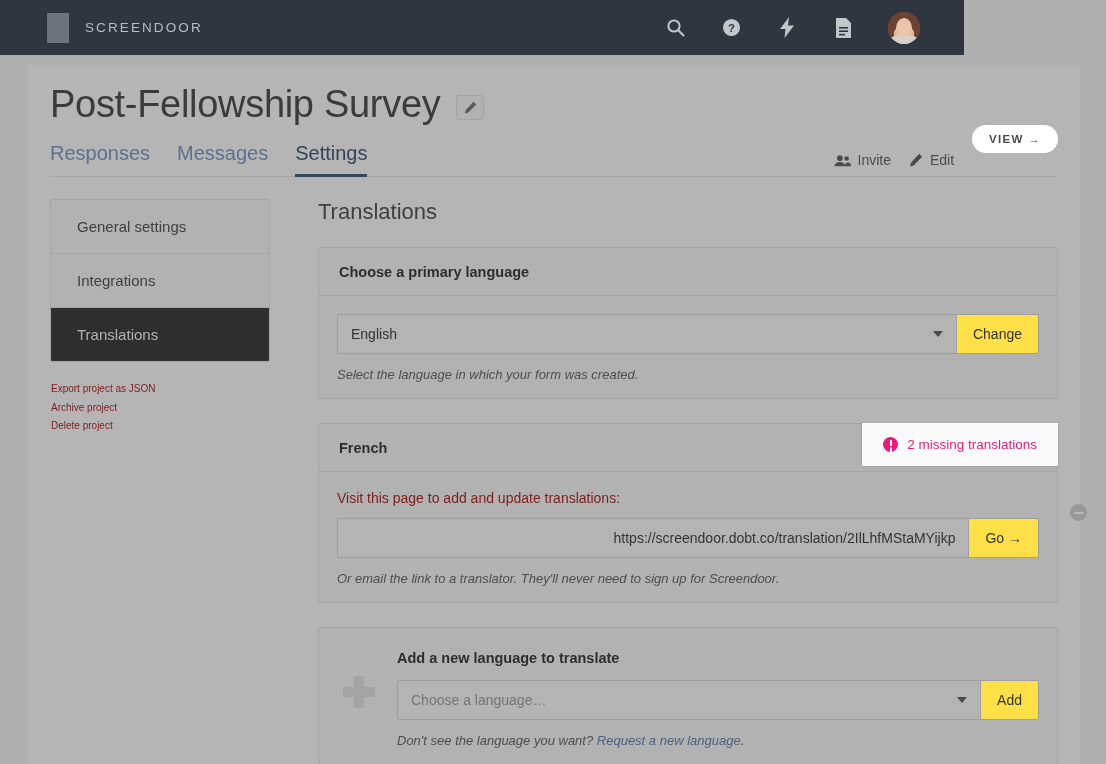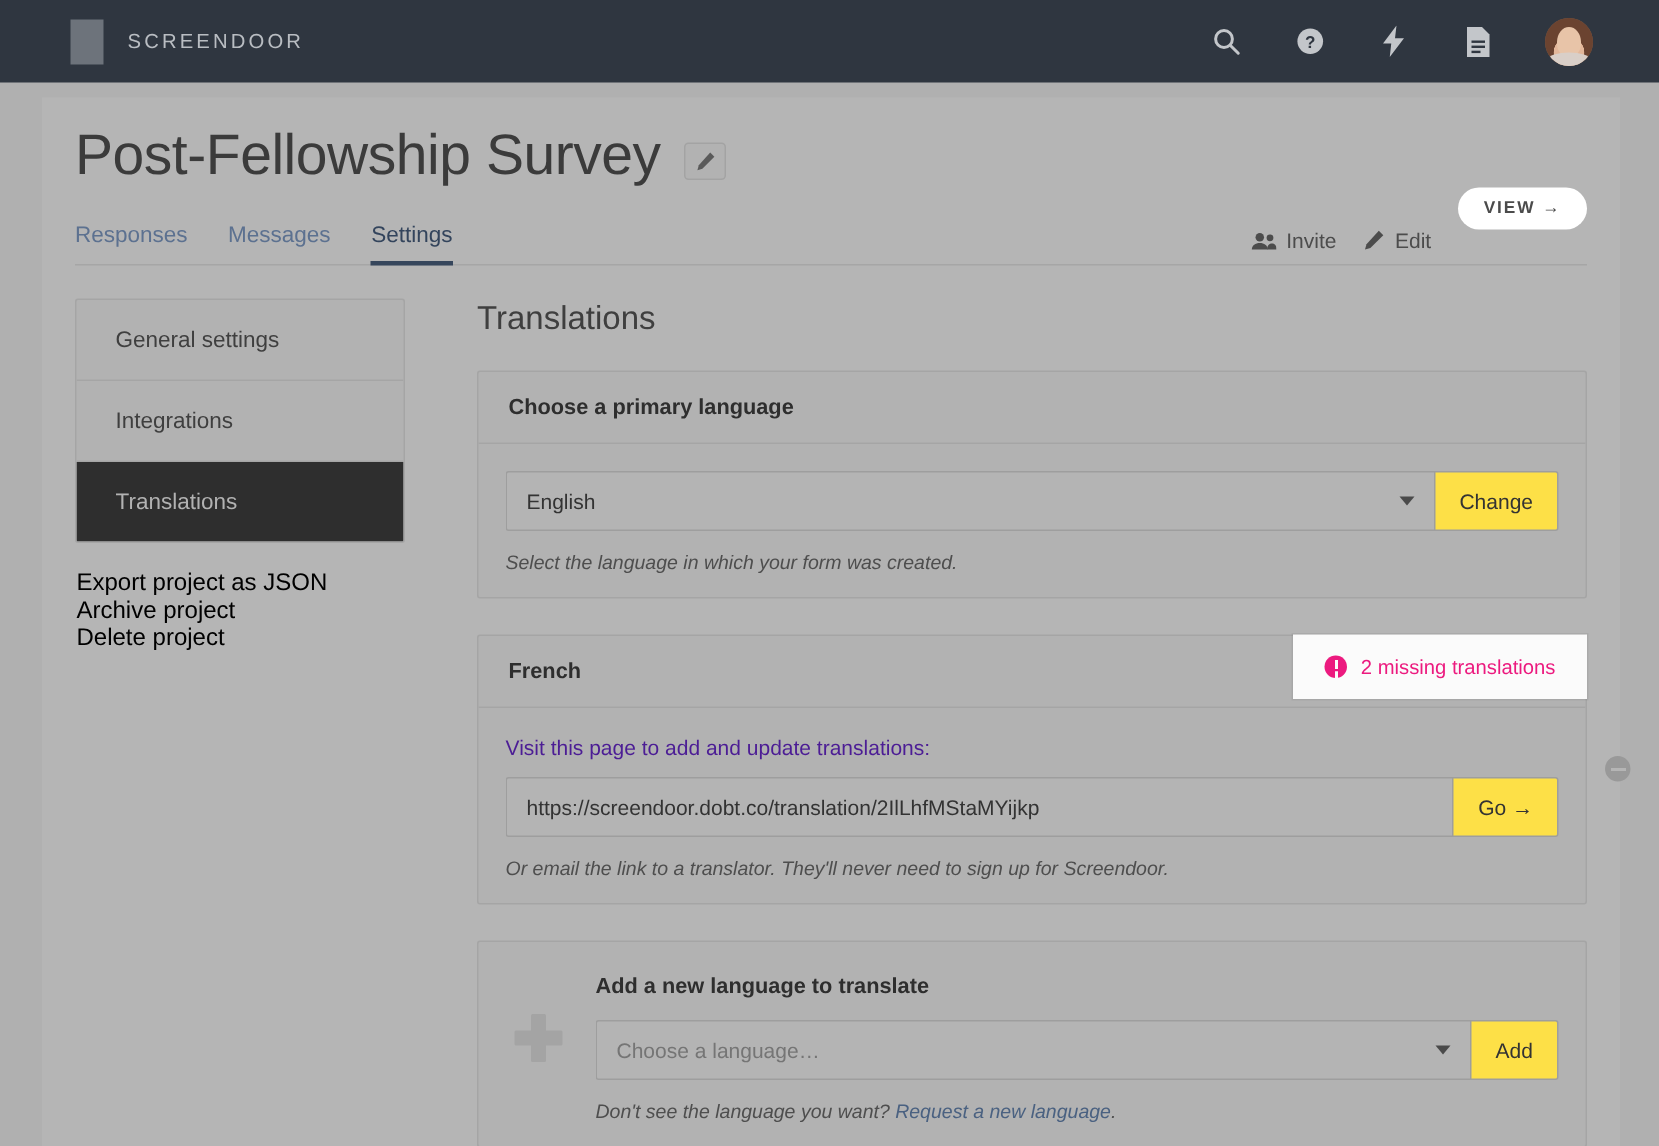--- a/index.html
+++ b/index.html
@@ -8,21 +8,21 @@
     width: 1106px; height: 764px;
     overflow: hidden;
     background: #b0b0b0;
     font-family: "Liberation Sans", sans-serif;
     -webkit-font-smoothing: antialiased;
   }
 
   
   .topbar {
     position: absolute; left: 0; top: 0;
-    width: 1106px; height: 55px;
+    width: 964px; height: 55px;
     background: #2f3640;
     display: flex; align-items: center;
   }
   .brand { display: flex; align-items: center; margin-left: 47px; }
   .brand-mark {
     width: 22px; height: 30px;
     position: relative;
     background: #6d737b;
     margin-right: 16px;
   }
@@ -115,21 +115,21 @@
   }
 
   .tabs-row {
     display: flex; align-items: flex-end;
     margin: 18px 22px 0 22px;
     border-bottom: 1px solid #a6a6a6;
     position: relative;
     height: 33px;
   }
   .tab {
-    font-size: 15px;
+    font-size: 20px;
     color: #5c7190;
     padding: 0 0 9px 0;
     margin-right: 27px;
     cursor: pointer;
     border-bottom: 3px solid transparent;
     margin-bottom: -1px;
   }
   .tab.active {
     color: #33445c;
     border-bottom-color: #36465c;
@@ -179,22 +179,22 @@
     cursor: pointer;
   }
   .side-item:last-child { border-bottom: none; }
   .side-item.active {
     background: #2e2e2e;
     color: #b2b2b2;
   }
   .side-links { margin-top: 18px; padding-left: 1px; }
   .side-link {
     display: block;
-    font-size: 16px;
-    color: #000000;
+    font-size: 10px;
+    color: #7f1d1d;
     line-height: 18.5px;
     text-decoration: none;
     cursor: pointer;
   }
 
   .main { flex: 1; padding-left: 48px; }
   h2.section-title {
     margin: 0 0 22px 0;
     font-size: 22px;
     font-weight: 400;
@@ -258,34 +258,35 @@
   .helper {
     font-style: italic;
     font-size: 13px;
     color: #4e4e4e;
     margin-top: 13px;
   }
   .helper a { color: #4a6181; font-style: italic; text-decoration: none; cursor: pointer; }
 
   .body-label {
     font-size: 14px;
-    color: #4c1d95;
+    color: #7f1d1d;
     margin-bottom: 12px;
   }
   .url-box {
     flex: 1;
     background: #b4b4b4;
     border: 1px solid #9e9e9e;
     border-right: none;
     border-radius: 2px 0 0 2px;
     height: 40px;
     display: flex; align-items: center;
     padding: 0 13px;
     font-size: 14px;
     color: #333;
+    justify-content: flex-end;
   }
 
   
   .missing-badge {
     position: absolute;
     right: -1px; top: -1px;
     background: #fbfbfb;
     padding: 14px 21px;
     display: flex; align-items: center;
     gap: 9px;

